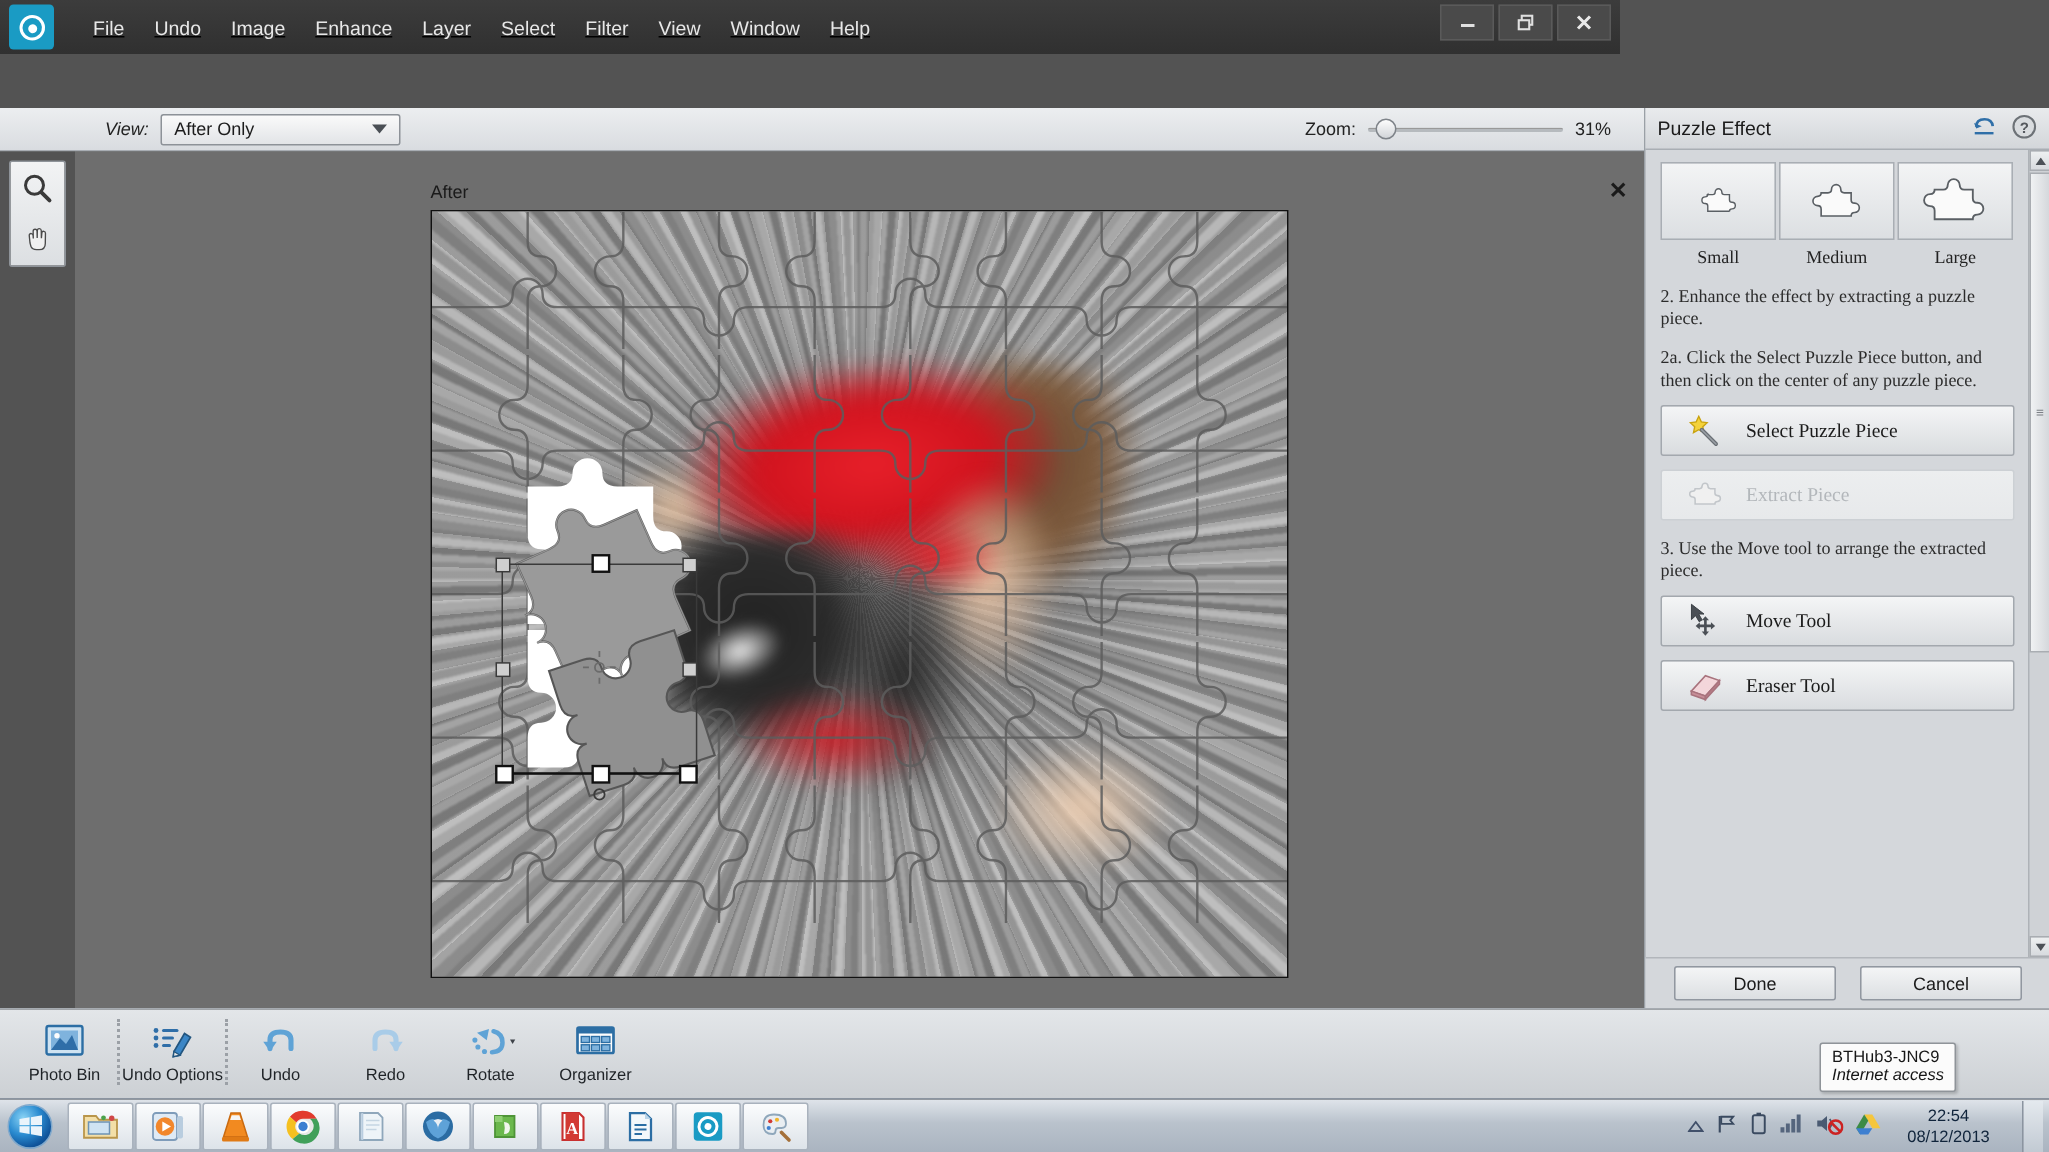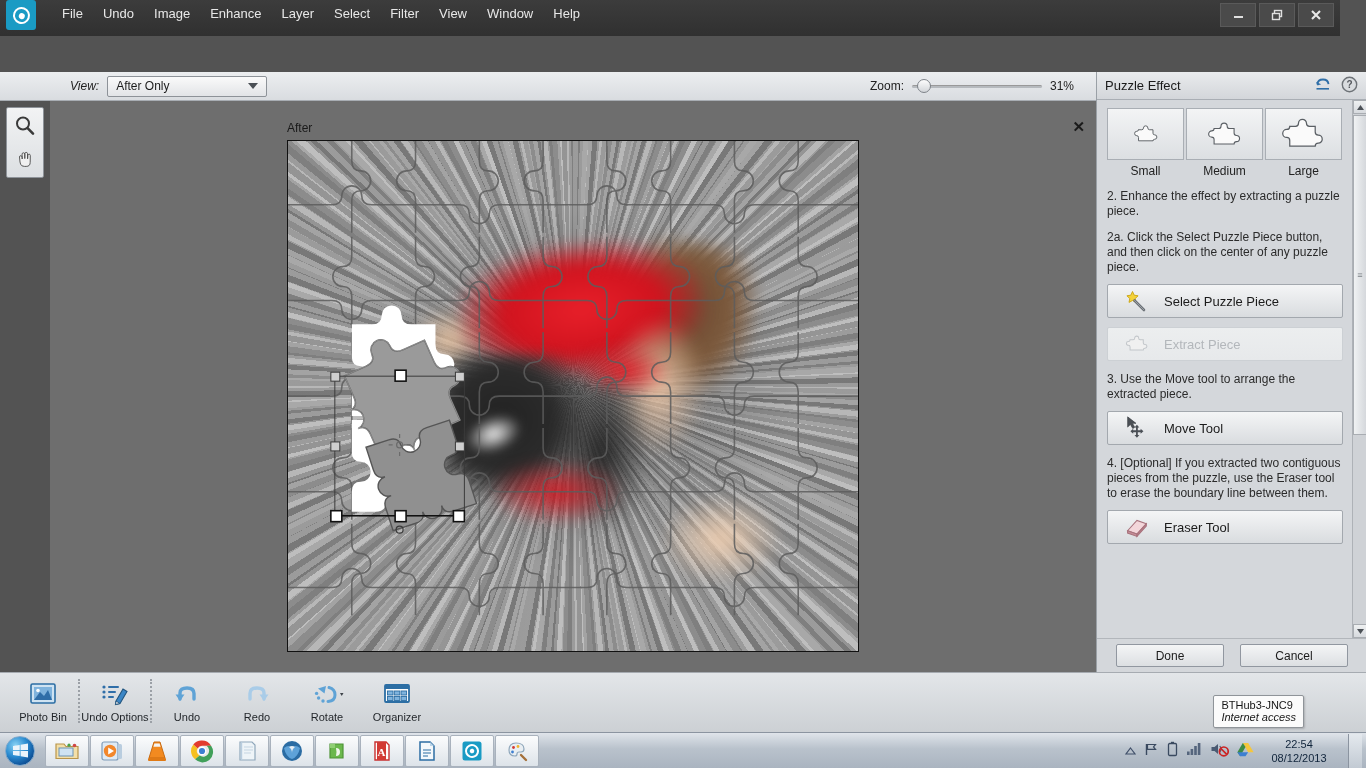--- a/index.html
+++ b/index.html
@@ -7,23 +7,23 @@
   body {
     font-family: "Liberation Sans", sans-serif;
     font-size: 12px;
     background: #535353;
     -webkit-font-smoothing: antialiased;
   }
   #app { position: relative; width: 1366px; height: 768px; }
 
   
   .titlebar {
-    position: absolute; left: 0; top: 0; width: 1340px; height: 36px;
+    position: absolute; left: 0; top: 0; width: 1080px; height: 36px;
     background: linear-gradient(#3c3c3c, #303030);
-    display: flex; 
+    display: flex; align-items: center; text-decoration: underline;
   }
   .logo {
     width: 30px; height: 30px; margin-left: 6px; border-radius: 3px;
     background: #1a9bc4; position: relative;
     display: flex; align-items: center; justify-content: center;
   }
   .logo .ring {
     width: 17px; height: 17px; border: 2px solid #fff; border-radius: 50%;
     position: relative; transform: rotate(20deg);
   }
@@ -220,21 +220,21 @@
   }
   .panel-head {
     height: 28px; background: linear-gradient(#e9ebed, #d3d6da);
     border-bottom: 1px solid #a9aeb4;
     display: flex; align-items: center; padding: 0 8px;
   }
   .panel-title { font-size: 13px; color: #1b1b1b; flex: 1; }
   .panel-head-icons { display: flex; align-items: center; gap: 9px; }
   .panel-body {
     position: absolute; left: 0; top: 28px; width: 256px; height: 538px;
-    overflow: hidden; padding: 8px 10px 0 10px;
+    overflow: hidden; padding: 8px 10px 0 10px; font-family: Liberation Serif, serif;
   }
   .size-row { display: flex; gap: 2px; }
   .size-cell {
     width: 77px; height: 52px;
     background: linear-gradient(#f3f4f5, #dcdfe2);
     border: 1px solid #a9aeb4;
     display: flex; align-items: center; justify-content: center;
   }
   .size-labels { display: flex; gap: 2px; margin-top: 4px; }
   .size-lbl { width: 77px; text-align: center; font-size: 12px; color: #222; }
@@ -674,21 +674,20 @@
               <path d="M16 10.5 l2.6 3 h-5.2 z"></path>
               <path d="M16 24.5 l2.6 -3 h-5.2 z"></path>
               <path d="M9 17.5 l3 -2.6 v5.2 z"></path>
               <path d="M23 17.5 l-3 -2.6 v5.2 z"></path>
             </g>
           </svg>
         </span>
         <span class="pb-label">Move Tool</span>
       </div>
 
-      <div class="step-text">4. [Optional] If you extracted two contiguous pieces from the puzzle, use the Eraser tool to erase the boundary line between them.</div>
 
       <div class="panel-btn">
         <span class="pb-icon">
           <svg width="30" height="22" viewBox="0 0 32 22">
             <path d="M7 15 L17 4 L27 7.5 L17 18.5 Z" fill="#f3d6da" stroke="#a8737d" stroke-width="1.1"></path>
             <path d="M7 15 L17 18.5 L17 21 L7 17.5 Z" fill="#c78e98" stroke="#a8737d" stroke-width="1.1"></path>
             <path d="M17 18.5 L27 7.5 L27 10 L17 21 Z" fill="#b97d88" stroke="#a8737d" stroke-width="1.1"></path>
           </svg>
         </span>
         <span class="pb-label">Eraser Tool</span>

